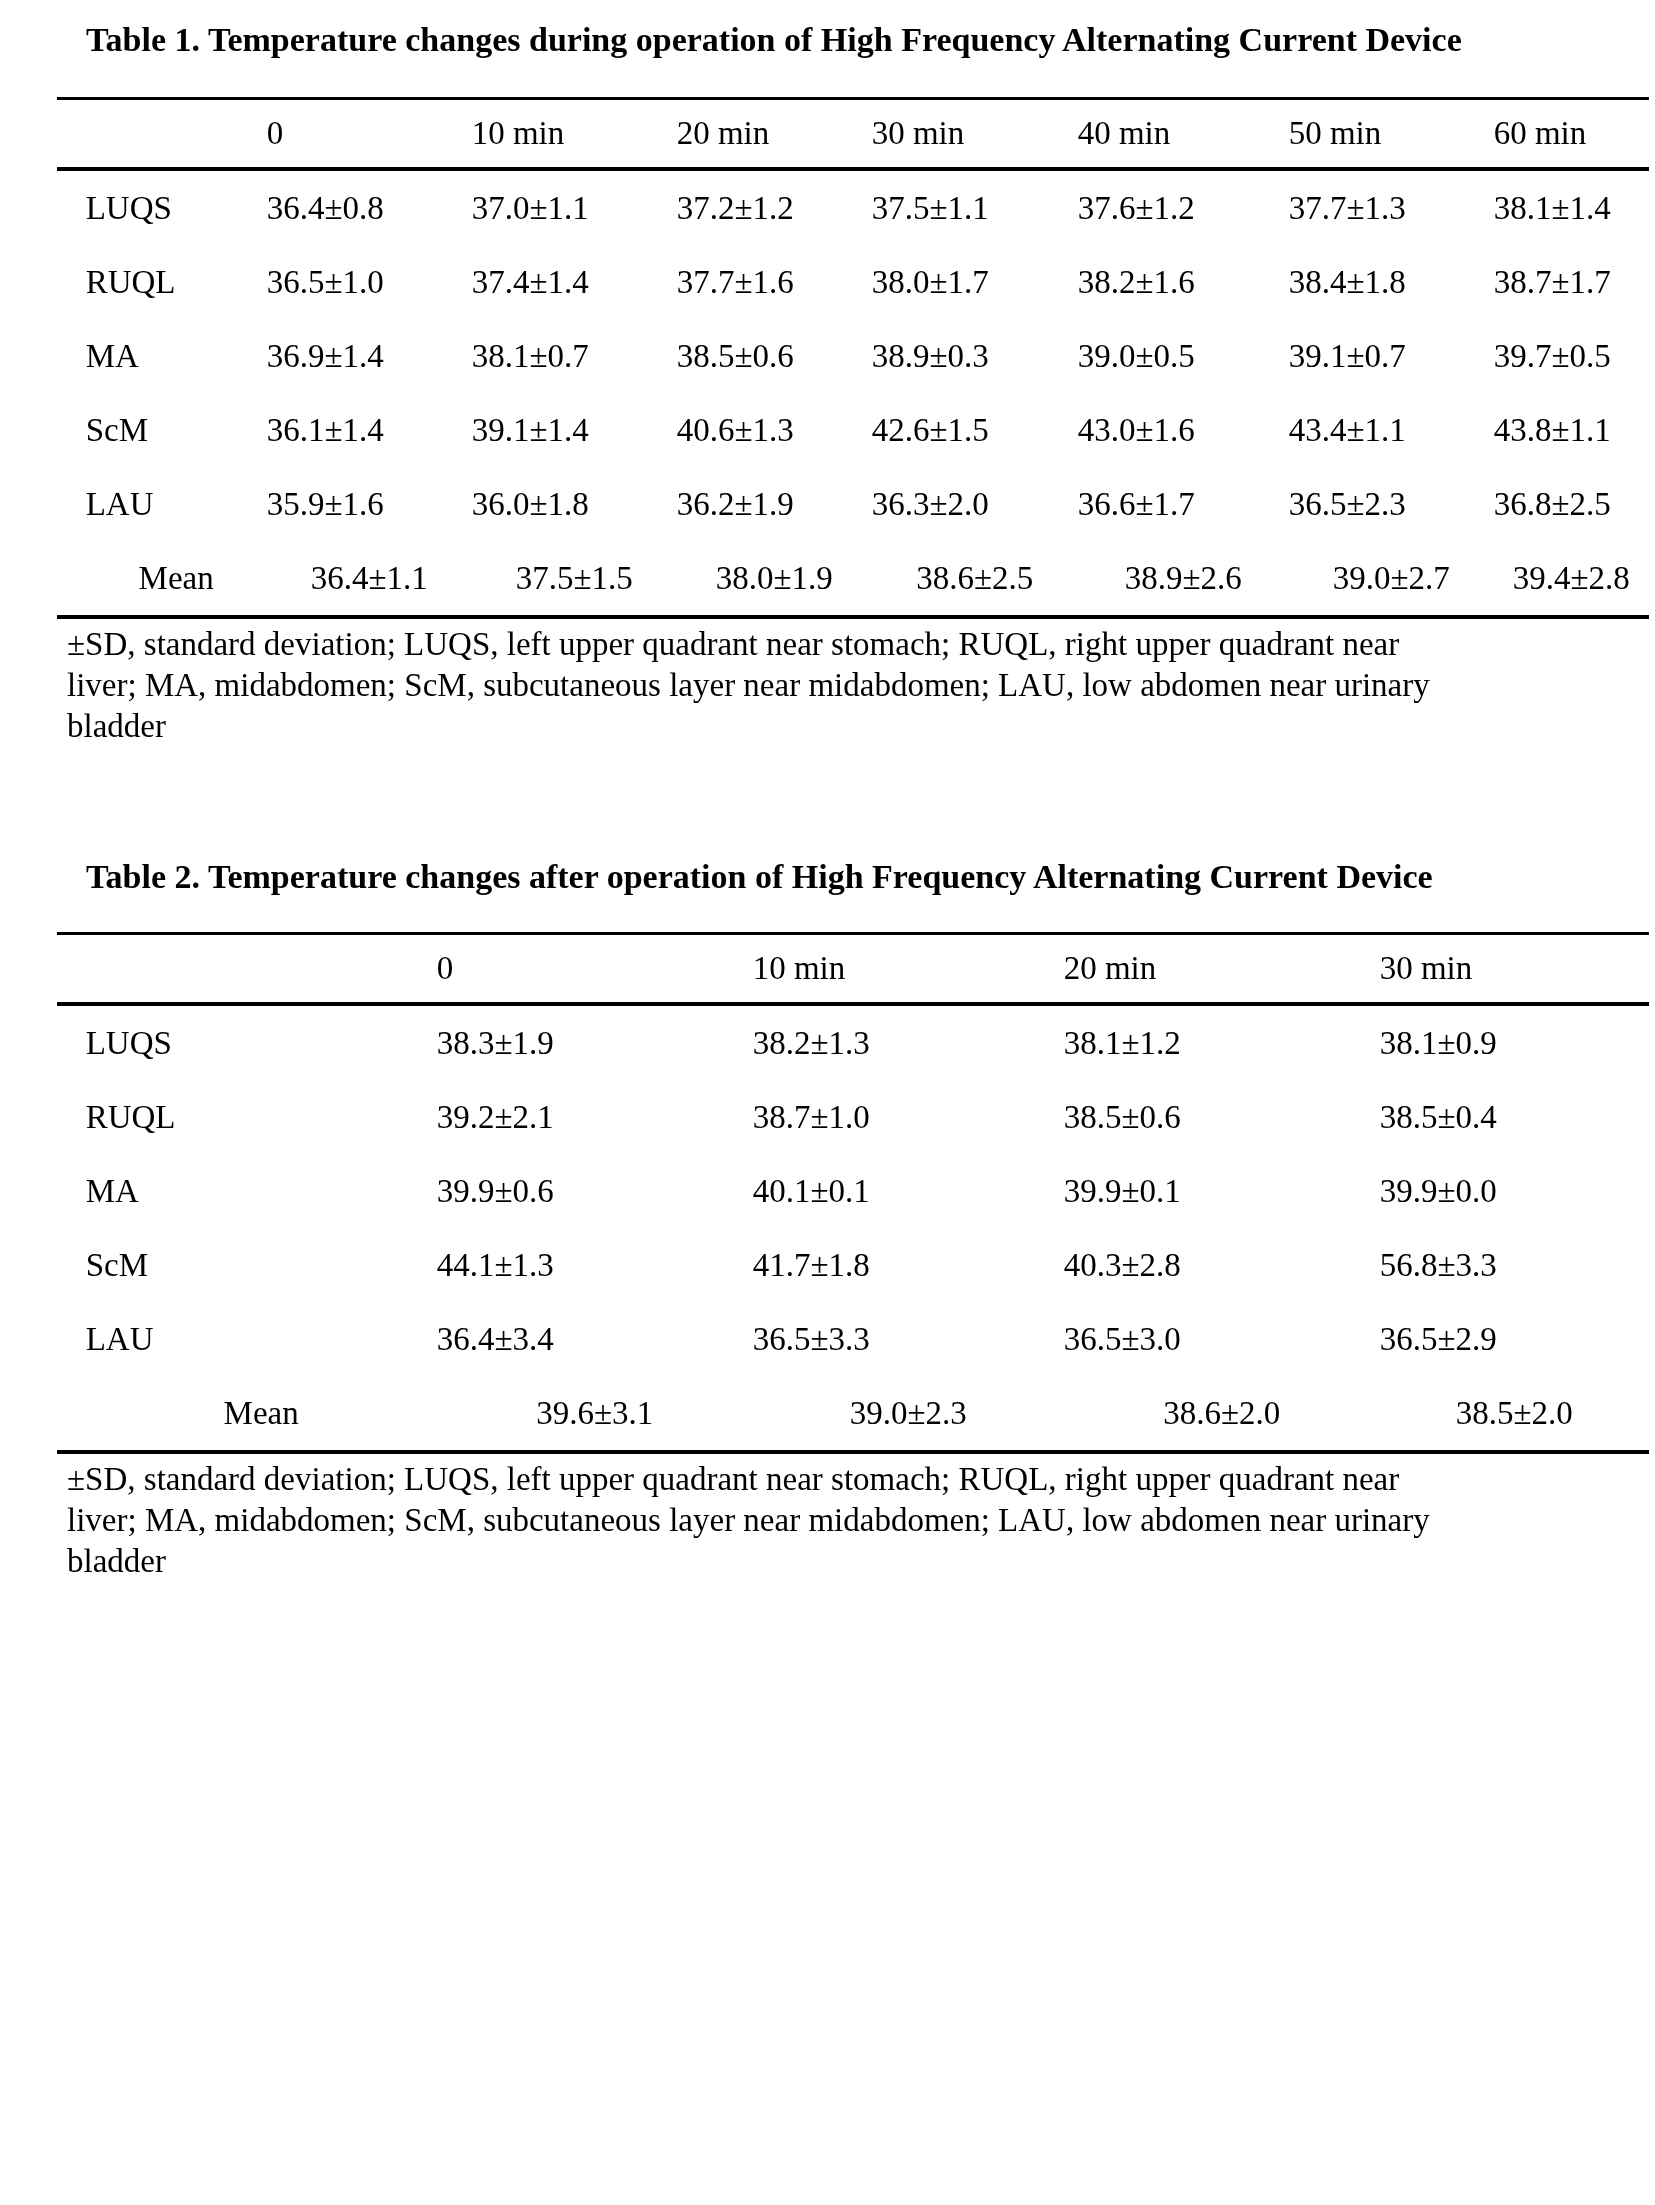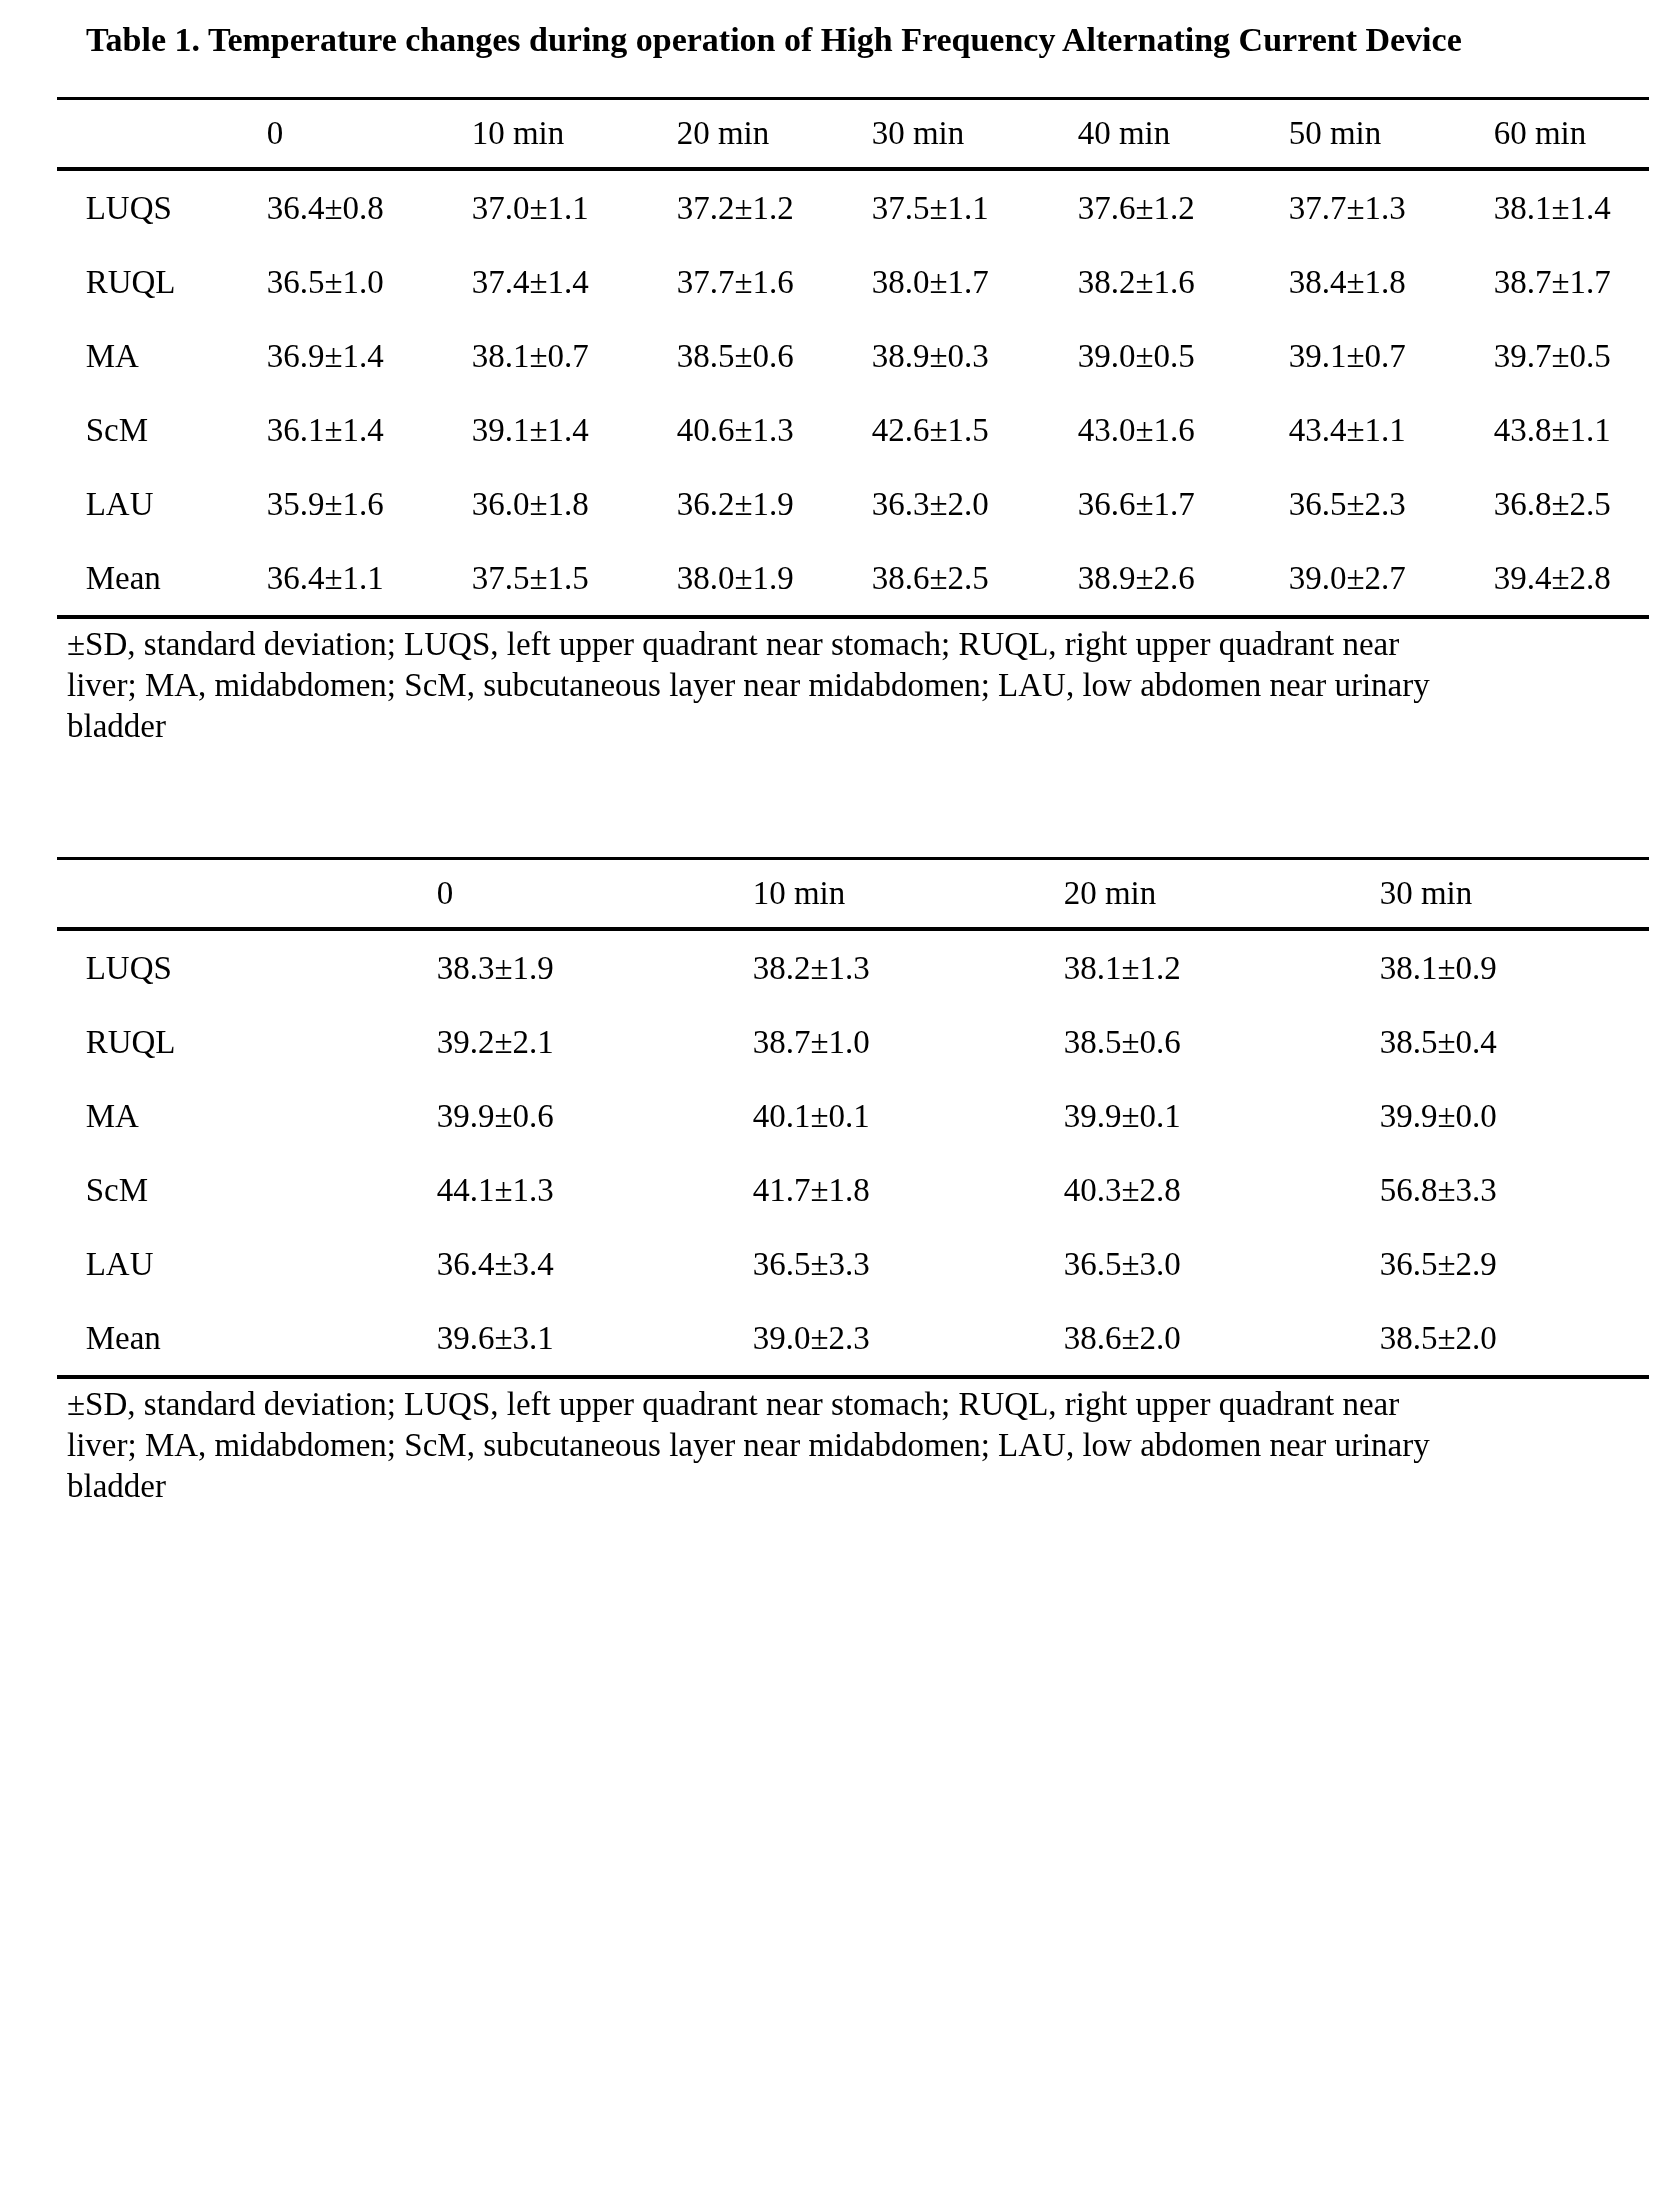--- a/index.html
+++ b/index.html
@@ -42,20 +42,21 @@
   }
   .data-table tbody td {
     text-align: left;
     vertical-align: middle;
     height: 74px;
     padding: 0;
     font-weight: normal;
   }
   .data-table tbody tr:last-child td {
     border-bottom: 4.2px solid #000;
+    text-align: center;
   }
   .data-table .row-label { padding-left: 29px; }
   .footnote {
     margin: 5px 0 0 27px;
     font-size: 33px;
     line-height: 41px;
   }
   .footnote div { white-space: nowrap; }
   .section-gap { margin-top: 110px; }
 </style>
@@ -155,20 +156,21 @@
     </table>
 
     <div class="footnote">
         <div>±SD, standard deviation; LUQS, left upper quadrant near stomach; RUQL, right upper quadrant near</div>
         <div>liver; MA, midabdomen; ScM, subcutaneous layer near midabdomen; LAU, low abdomen near urinary</div>
         <div>bladder</div>
       </div>
   </section>
 
   <section class="section-gap">
+    <h2 class="table-title">Table 2. Temperature changes after operation of High Frequency Alternating Current Device</h2>
 
     <table class="data-table t2" data-table="1">
       <colgroup>
         <col style="width:380px">
         <col style="width:316px">
         <col style="width:311px">
         <col style="width:316px">
         <col style="width:269px">
       </colgroup>
       <thead>

